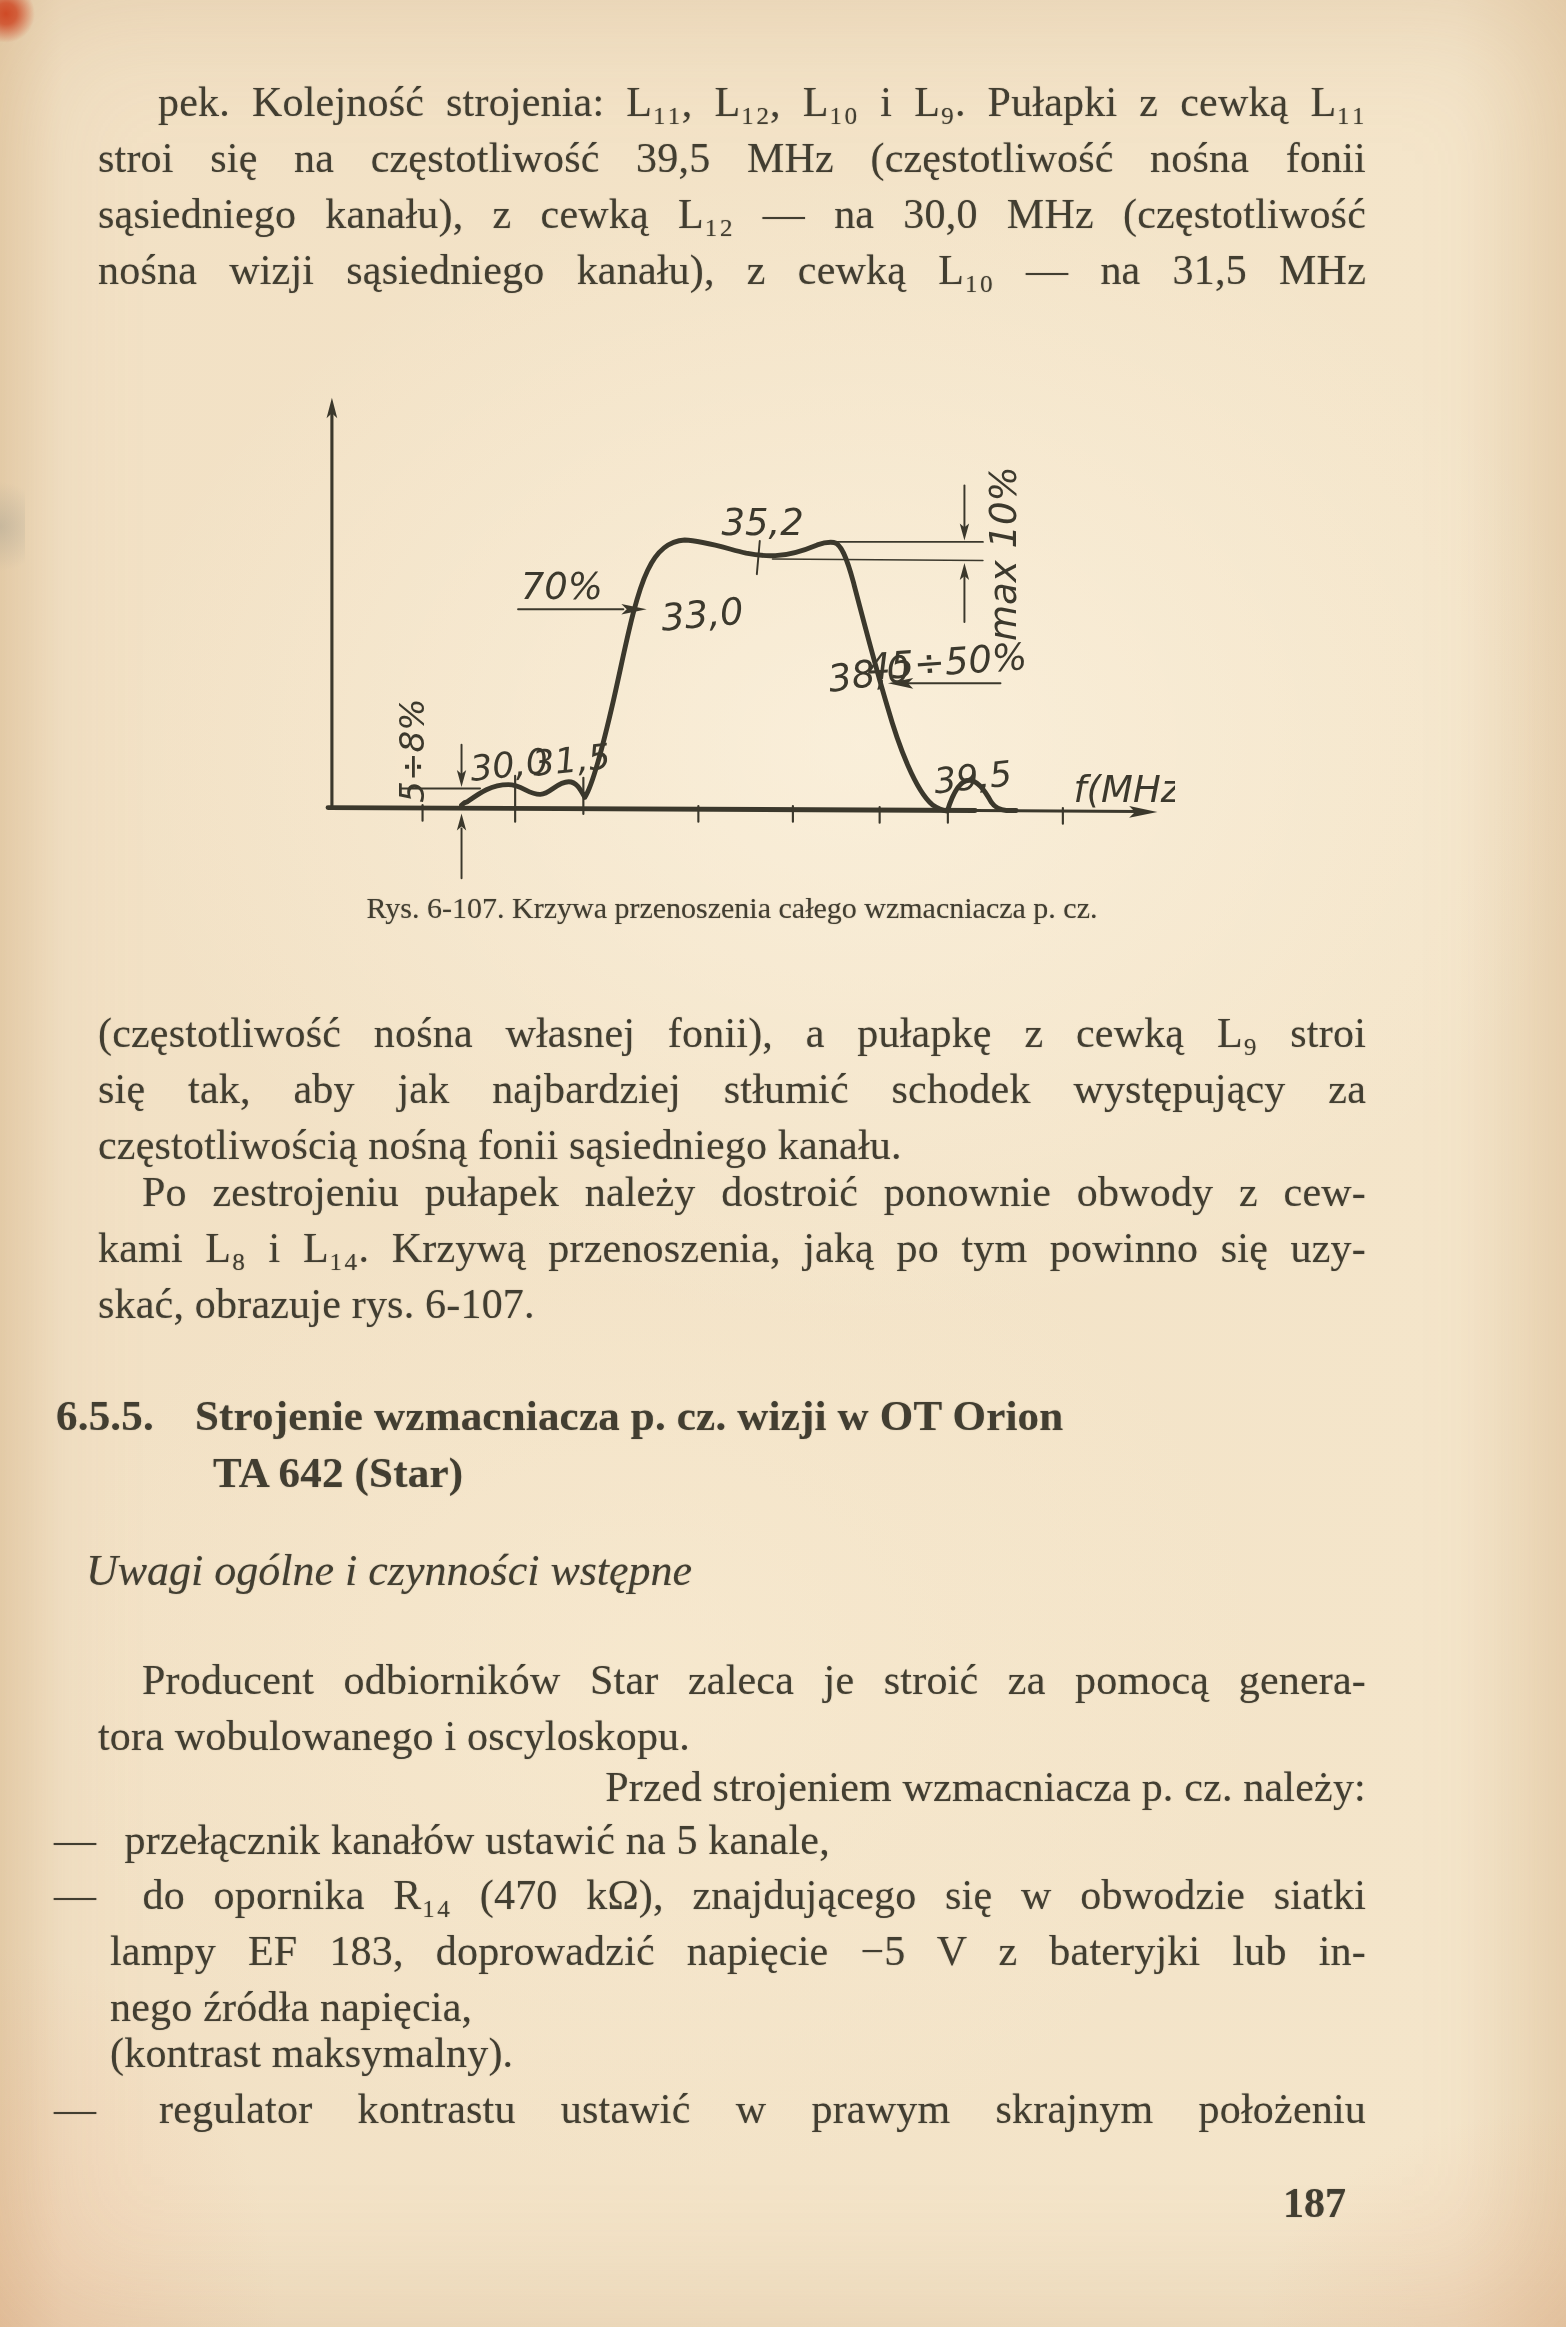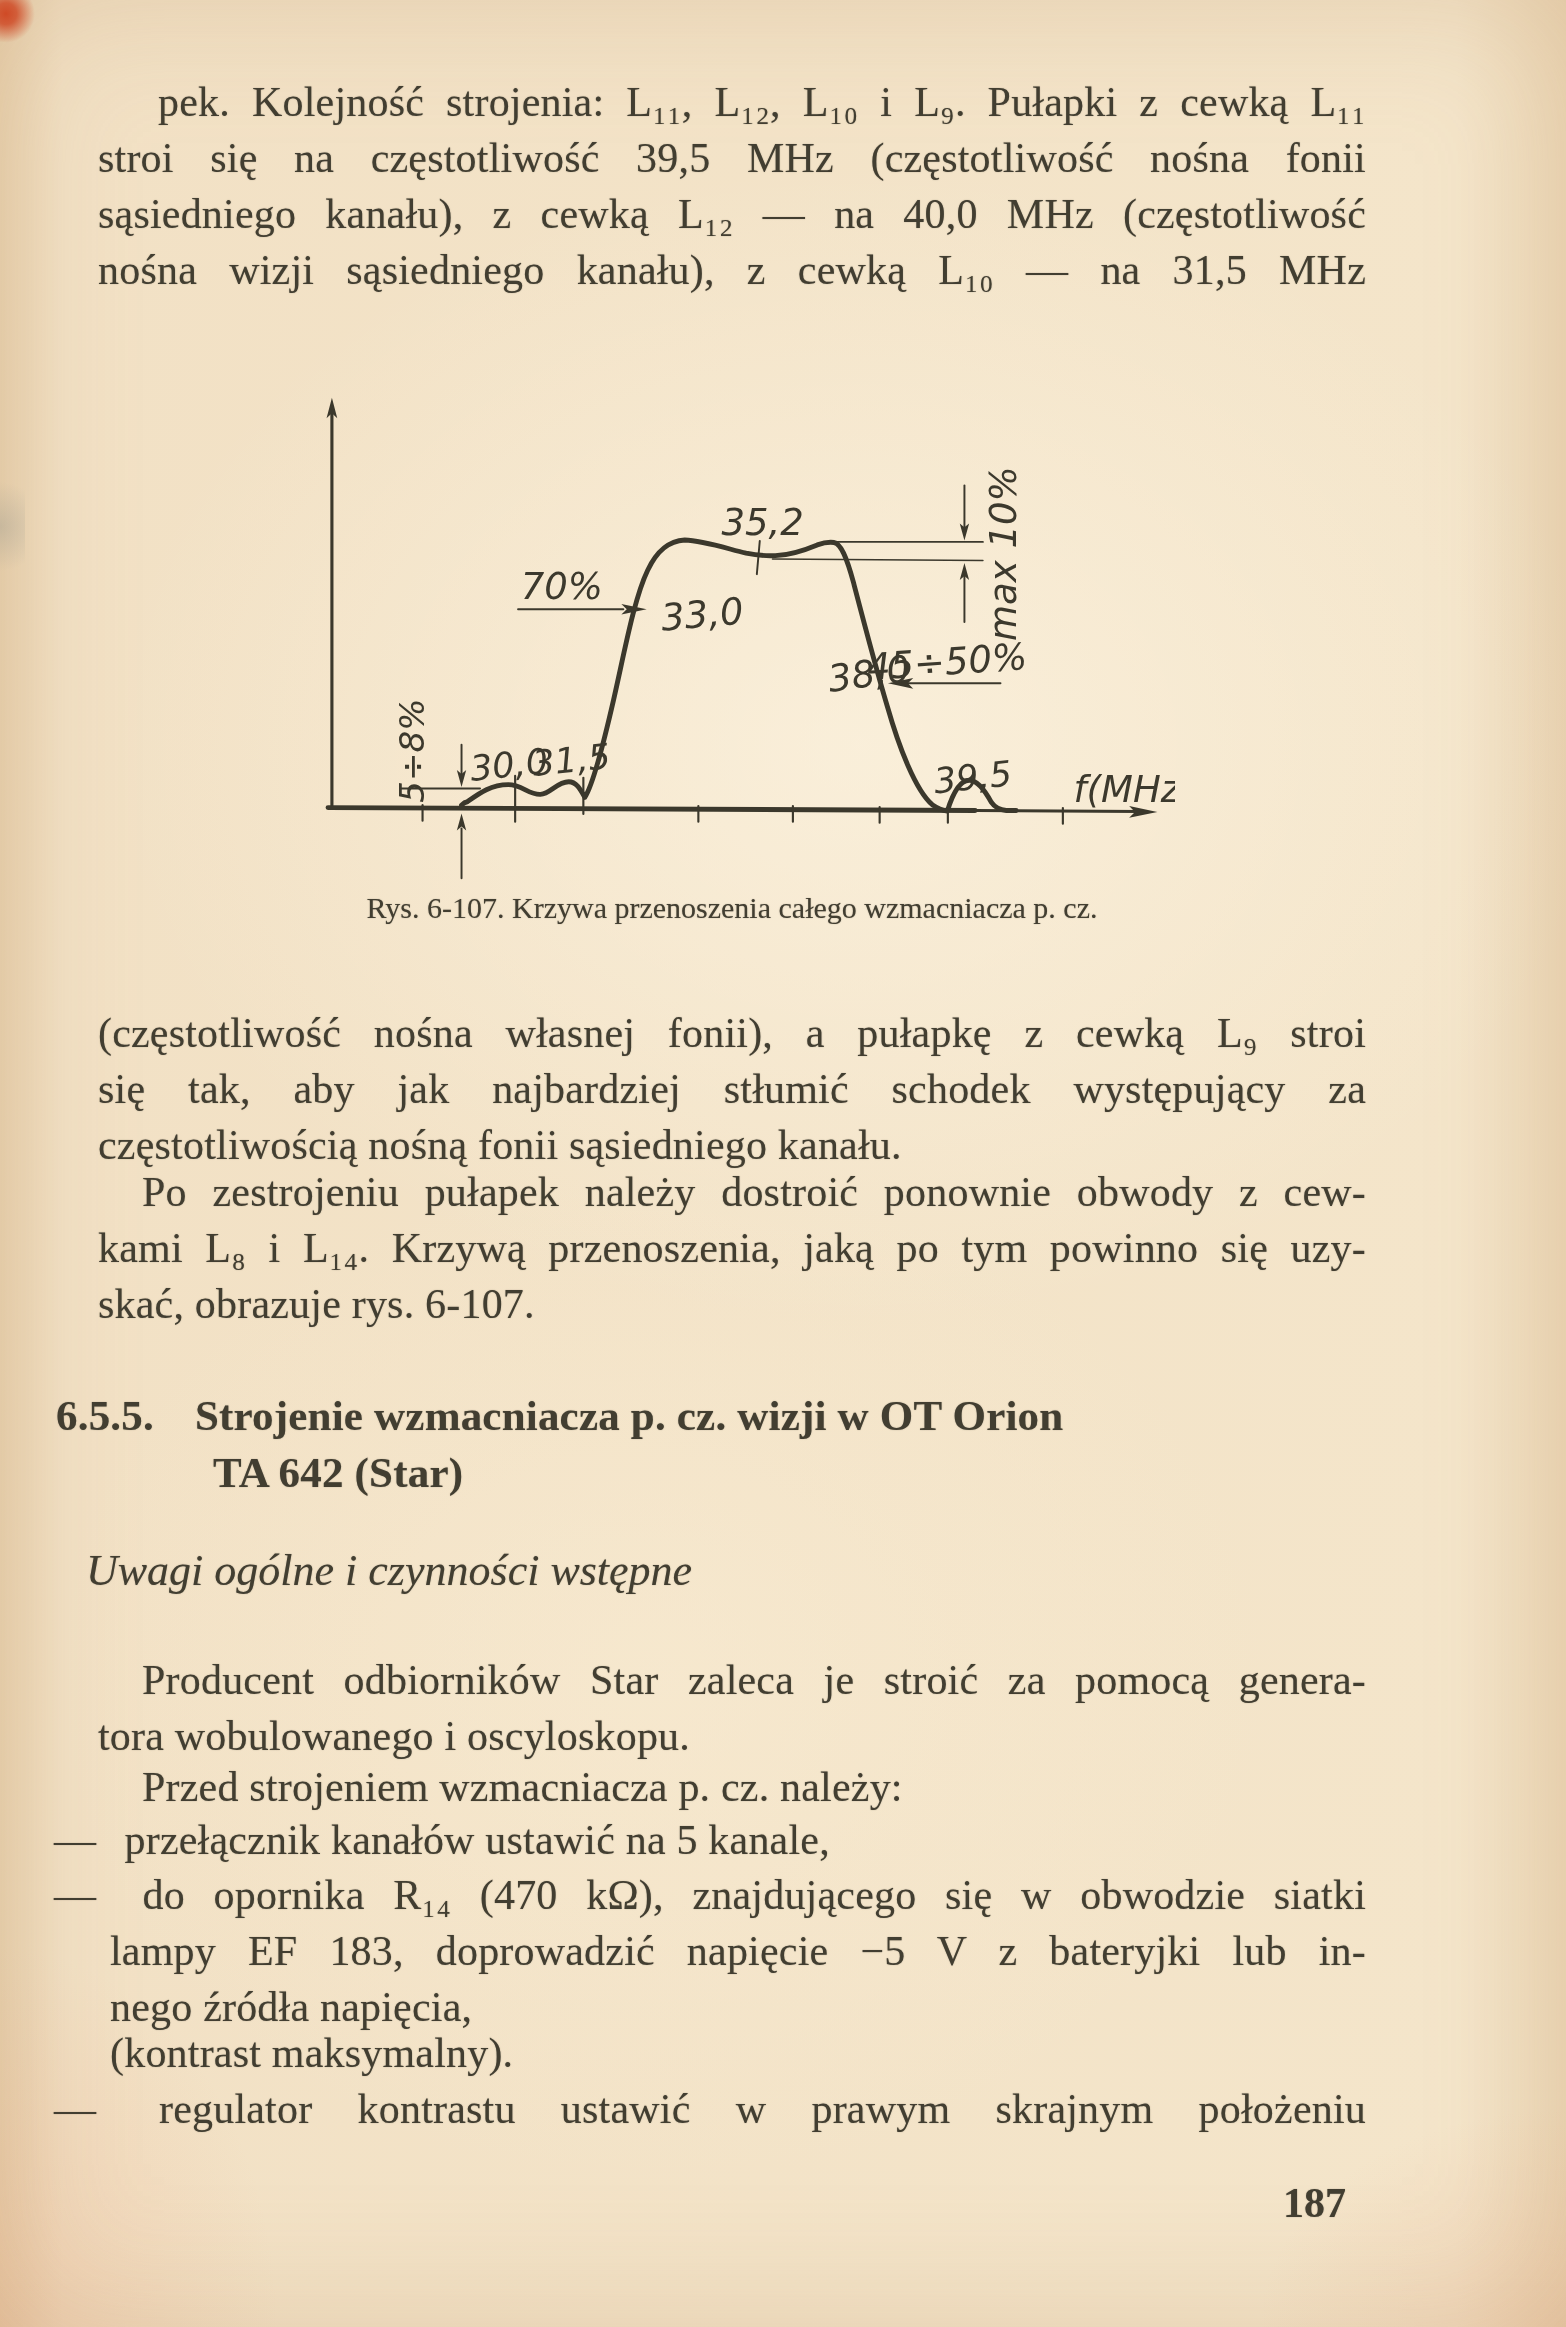--- a/index.html
+++ b/index.html
@@ -22,21 +22,21 @@
     background:radial-gradient(circle at 5.9px 13.7px, #cf4a26 0px, rgba(207,74,38,0.85) 10.7px, rgba(207,74,38,0) 29px);}
   .stain-l{position:absolute;left:0;top:468px;width:25px;height:117px;
     background:radial-gradient(circle at 0 50%, rgba(150,150,140,0.35), rgba(150,150,140,0) 70%);}
   .para{position:absolute;left:98px;width:1268px;}
   .line{
     font-size:42px;line-height:56px;letter-spacing:0.2px;white-space:normal;
     text-shadow:0 0 1.2px rgba(62,58,46,0.45);
   }
   .jl{text-align:justify;text-align-last:justify;}
   .ind62{padding-left:60px;box-sizing:border-box;}
-  .ind45{padding-left:44px;box-sizing:border-box;}
+  .ind45{padding-left:44px;box-sizing:border-box;text-align:right;}
   .caption{position:absolute;left:98px;width:1268px;text-align:center;
     font-size:30px;line-height:47px;text-shadow:0 0 1.2px rgba(62,58,46,0.45);}
   .heading{position:absolute;left:56px;width:1307px;font-weight:bold;}
   .heading .line{font-size:43px;line-height:57px;}
   .h-num{margin-right:41px;}
   .h-ind{padding-left:157px;box-sizing:border-box;}
   .subheading{position:absolute;left:86px;width:1268px;font-style:italic;
     font-size:44px;line-height:56px;text-shadow:0 0 1.2px rgba(62,58,46,0.45);}
   .list-item{position:absolute;left:54px;width:1312px;box-sizing:border-box;}
   .dash{margin-right:17.6px;}
@@ -51,21 +51,21 @@
 <body>
 
 <div class="page">
 
   <div class="stain-tl"></div>
   <div class="stain-l"></div>
 
   <div class="para" style="top:74px">
     <div class="line jl ind62">pek. Kolejność strojenia: L₁₁, L₁₂, L₁₀ i L₉. Pułapki z cewką L₁₁</div>
     <div class="line jl">stroi się na częstotliwość 39,5 MHz (częstotliwość nośna fonii</div>
-    <div class="line jl">sąsiedniego kanału), z cewką L₁₂ — na 40,0 MHz (częstotliwość</div>
+    <div class="line jl">sąsiedniego kanału), z cewką L₁₂ — na 30,0 MHz (częstotliwość</div>
     <div class="line jl">nośna wizji sąsiedniego kanału), z cewką L₁₀ — na 31,5 MHz</div>
   </div>
 
   <svg class="figure" width="887" height="499" viewBox="0 0 910 512">
     <g stroke="#3b382c" fill="none" stroke-linecap="round" stroke-linejoin="round">
 
       <line x1="45" y1="430" x2="45" y2="26" stroke-width="3.2"></line>
       <path d="M45 10 L39.5 31 L45 26 L50.5 31 Z" fill="#3b382c" stroke="none"></path>
 
       <line x1="41" y1="430.5" x2="705" y2="433.5" stroke-width="5"></line>

